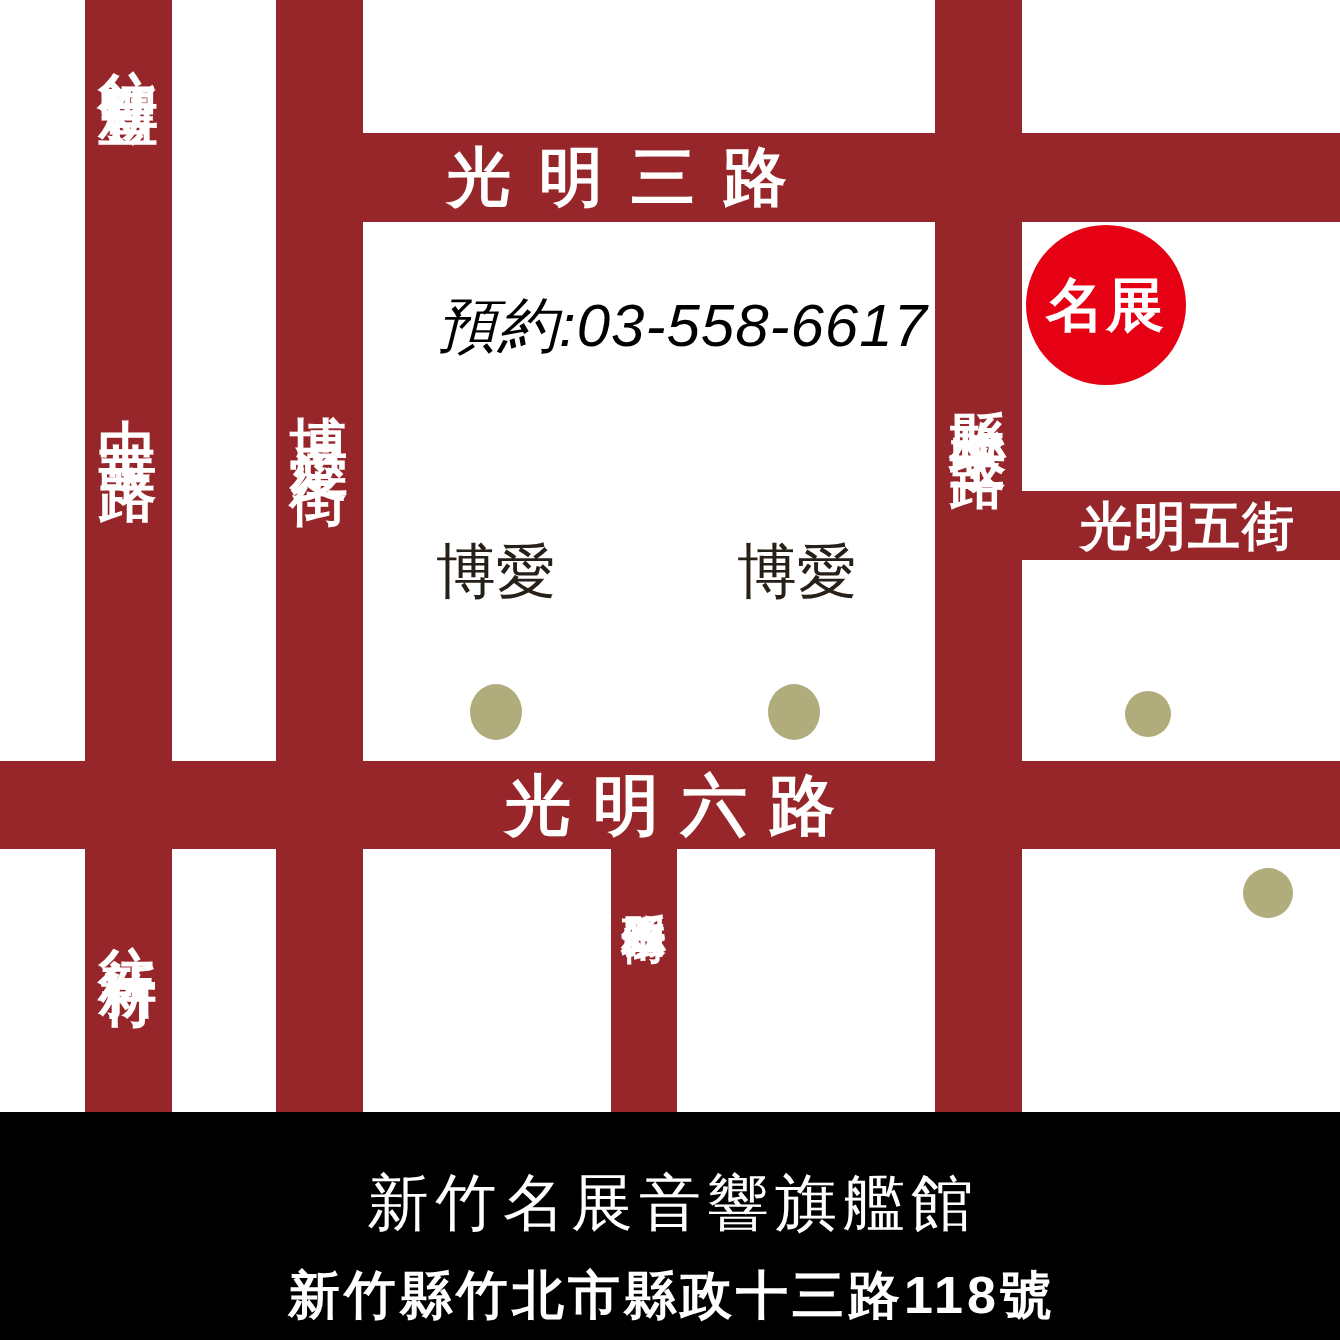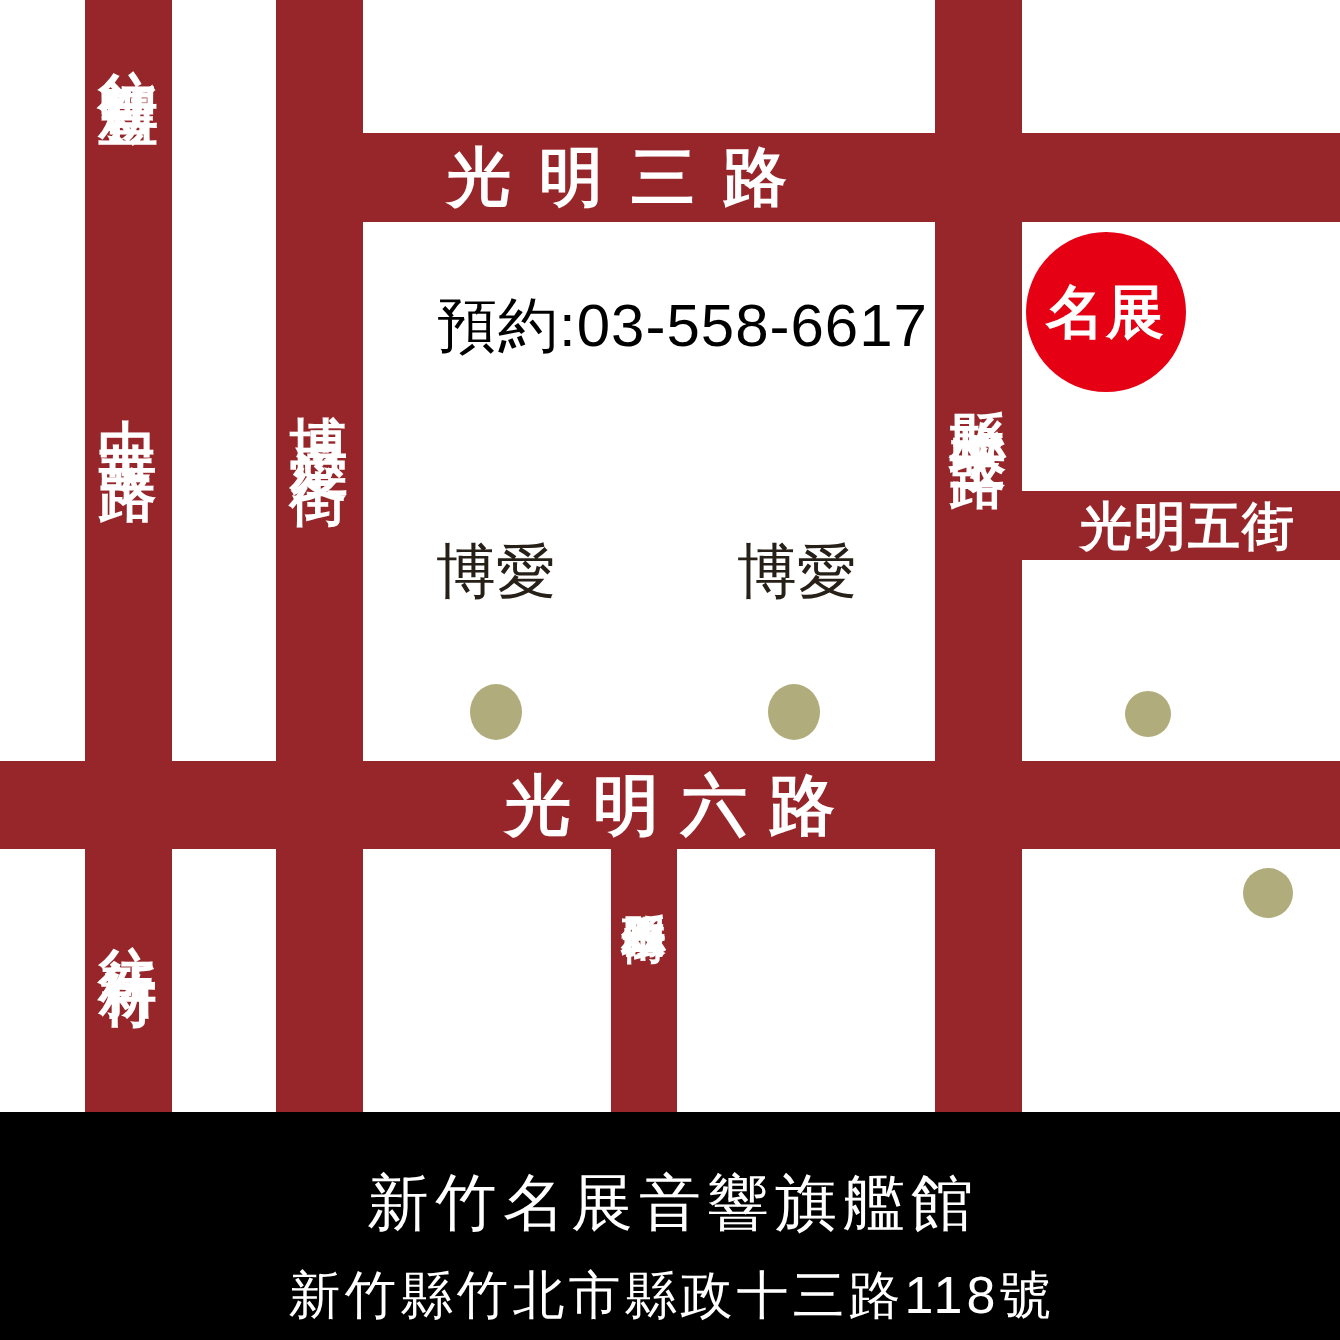--- a/index.html
+++ b/index.html
@@ -17,37 +17,37 @@
     writing-mode:vertical-rl;text-orientation:upright;
   }
   .landmark-text{
     position:absolute;color:var(--landmark-text,#262019);text-align:right;
     transform:translateX(-50%);white-space:nowrap;
   }
   .landmark-text span{display:block;}
   .dot{position:absolute;background:var(--dot,#b1ac7b);border-radius:50%;}
   .phone{
     position:absolute;left:437px;top:296px;font-size:60px;line-height:1;
-    color:var(--phone-text,#000);white-space:nowrap;letter-spacing:1px;
+    color:var(--phone-text,#000);white-space:nowrap;letter-spacing:1px;font-style:italic;
   }
   .store-circle{
-    position:absolute;left:1026px;top:232px;width:160px;height:160px;border-radius:50%;
+    position:absolute;left:1026px;top:225px;width:160px;height:160px;border-radius:50%;
     background:var(--circle,#e60014);display:flex;align-items:center;justify-content:center;
   }
   .store-circle .store-label{color:#fff;font-size:58px;font-weight:700;letter-spacing:2px;line-height:1;}
   .footer{
     position:absolute;left:0;top:1112px;width:1340px;height:228px;background:var(--footer-bg,#000);
   }
   .footer .title{
     position:absolute;left:670px;top:91px;transform:translate(-50%,-50%);
     color:#fff;font-size:62px;font-weight:400;letter-spacing:6px;padding-left:6px;white-space:nowrap;line-height:1;
   }
   .footer .address{
     position:absolute;left:670px;top:183px;transform:translate(-50%,-50%);
-    color:#fff;font-size:52px;font-weight:400;letter-spacing:4px;padding-left:4px;white-space:nowrap;line-height:1;
+    color:#fff;font-size:52px;font-weight:700;letter-spacing:4px;padding-left:4px;white-space:nowrap;line-height:1;
   }
 </style>
 </head>
 <body>
 
 <div id="map">
 
   <div class="road" style="left:85px;top:0;width:87px;height:1112px;"></div>
   <div class="road" style="left:276px;top:0;width:87px;height:1112px;"></div>
   <div class="road" style="left:935px;top:0;width:87px;height:1112px;"></div>

